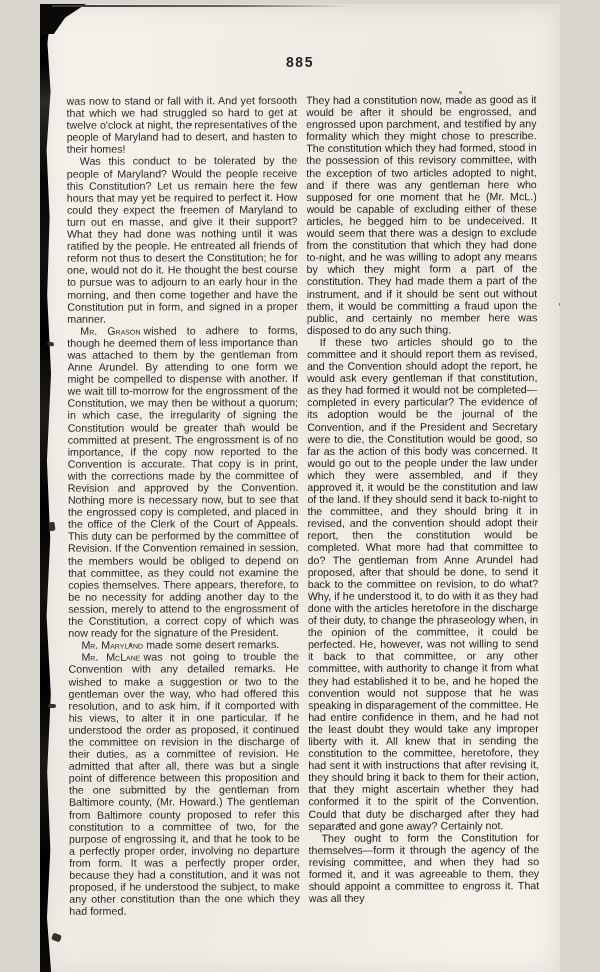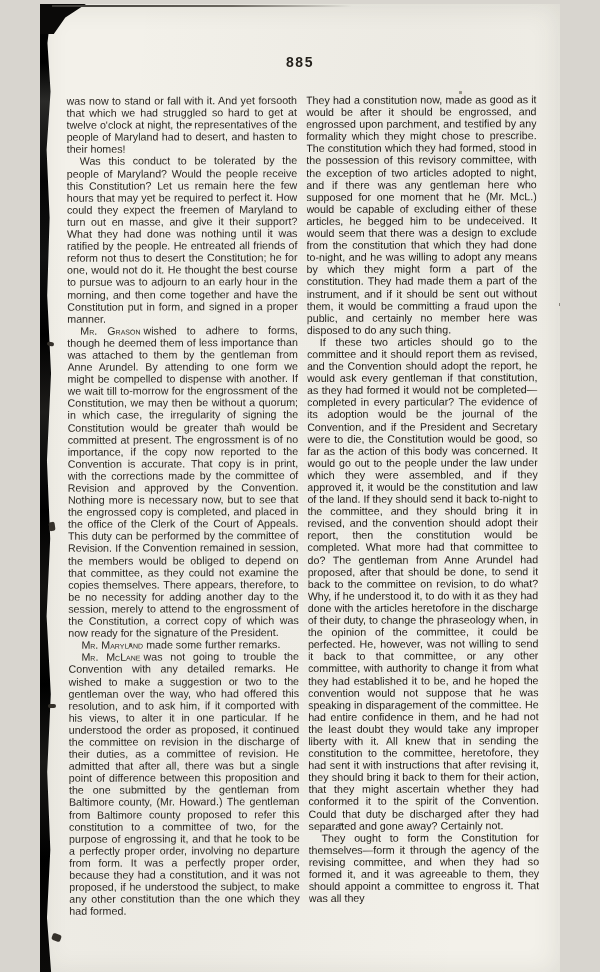--- a/index.html
+++ b/index.html
@@ -124,21 +124,21 @@
   <div class="speckles"></div>
 
   <div class="page-number">885</div>
 
   <div class="columns">
 
     <div class="col left">
       <p class="cont"><span class="speaker"></span><span>was now to stand or fall with it. And yet forsooth that which we had struggled so hard to get at twelve o'clock at night, the representatives of the people of Maryland had to desert, and hasten to their homes!</span></p>
       <p><span class="speaker"></span><span>Was this conduct to be tolerated by the people of Maryland? Would the people receive this Constitution? Let us remain here the few hours that may yet be required to perfect it. How could they expect the freemen of Maryland to turn out en masse, and give it their support? What they had done was nothing until it was ratified by the people. He entreated all friends of reform not thus to desert the Constitution; he for one, would not do it. He thought the best course to pursue was to adjourn to an early hour in the morning, and then come together and have the Constitution put in form, and signed in a proper manner.</span></p>
       <p><span class="speaker">Mr. Grason</span><span>wished to adhere to forms, though he deemed them of less importance than was attached to them by the gentleman from Anne Arundel. By attending to one form we might be compelled to dispense with another. If we wait till to-morrow for the engrossment of the Constitution, we may then be without a quorum; in which case, the irregularity of signing the Constitution would be greater than would be committed at present. The engrossment is of no importance, if the copy now reported to the Convention is accurate. That copy is in print, with the corrections made by the committee of Revision and approved by the Convention. Nothing more is necessary now, but to see that the engrossed copy is completed, and placed in the office of the Clerk of the Court of Appeals. This duty can be performed by the committee of Revision. If the Convention remained in session, the members would be obliged to depend on that committee, as they could not examine the copies themselves. There appears, therefore, to be no necessity for adding another day to the session, merely to attend to the engrossment of the Constitution, a correct copy of which was now ready for the signature of the President.</span></p>
-      <p><span class="speaker">Mr. Maryland</span><span>made some further remarks.</span></p>
+      <p><span class="speaker">Mr. Maryland</span><span>made some desert remarks.</span></p>
       <p><span class="speaker">Mr. McLane</span><span>was not going to trouble the Convention with any detailed remarks. He wished to make a suggestion or two to the gentleman over the way, who had offered this resolution, and to ask him, if it comported with his views, to alter it in one particular. If he understood the order as proposed, it continued the committee on revision in the discharge of their duties, as a committee of revision. He admitted that after all, there was but a single point of difference between this proposition and the one submitted by the gentleman from Baltimore county, (Mr. Howard.) The gentleman from Baltimore county proposed to refer this constitution to a committee of two, for the purpose of engrossing it, and that he took to be a perfectly proper order, involving no departure from form. It was a perfectly proper order, because they had a constitution, and it was not proposed, if he understood the subject, to make any other constitution than the one which they had formed.</span></p>
     </div>
 
     <div class="col right">
       <p class="cont"><span class="speaker"></span><span>They had a constitution now, made as good as it would be after it should be engrossed, and engrossed upon parchment, and testified by any formality which they might chose to prescribe. The constitution which they had formed, stood in the possession of this revisory committee, with the exception of two articles adopted to night, and if there was any gentleman here who supposed for one moment that he (Mr. McL.) would be capable of excluding either of these articles, he begged him to be undeceived. It would seem that there was a design to exclude from the constitution that which they had done to-night, and he was willing to adopt any means by which they might form a part of the constitution. They had made them a part of the instrument, and if it should be sent out without them, it would be committing a fraud upon the public, and certainly no member here was disposed to do any such thing.</span></p>
       <p><span class="speaker"></span><span>If these two articles should go to the committee and it should report them as revised, and the Convention should adopt the report, he would ask every gentleman if that constitution, as they had formed it would not be completed—completed in every particular? The evidence of its adoption would be the journal of the Convention, and if the President and Secretary were to die, the Constitution would be good, so far as the action of this body was concerned. It would go out to the people under the law under which they were assembled, and if they approved it, it would be the constitution and law of the land. If they should send it back to-night to the committee, and they should bring it in revised, and the convention should adopt their report, then the constitution would be completed. What more had that committee to do? The gentleman from Anne Arundel had proposed, after that should be done, to send it back to the committee on revision, to do what? Why, if he understood it, to do with it as they had done with the articles heretofore in the discharge of their duty, to change the phraseology when, in the opinion of the committee, it could be perfected. He, however, was not willing to send it back to that committee, or any other committee, with authority to change it from what they had established it to be, and he hoped the convention would not suppose that he was speaking in disparagement of the committee. He had entire confidence in them, and he had not the least doubt they would take any improper liberty with it. All knew that in sending the constitution to the committee, heretofore, they had sent it with instructions that after revising it, they should bring it back to them for their action, that they might ascertain whether they had conformed it to the spirit of the Convention. Could that duty be discharged after they had separated and gone away? Certainly not.</span></p>
       <p><span class="speaker"></span><span>They ought to form the Constitution for themselves—form it through the agency of the revising committee, and when they had so formed it, and it was agreeable to them, they should appoint a committee to engross it. That was all they</span></p>
     </div>
 
   </div>

